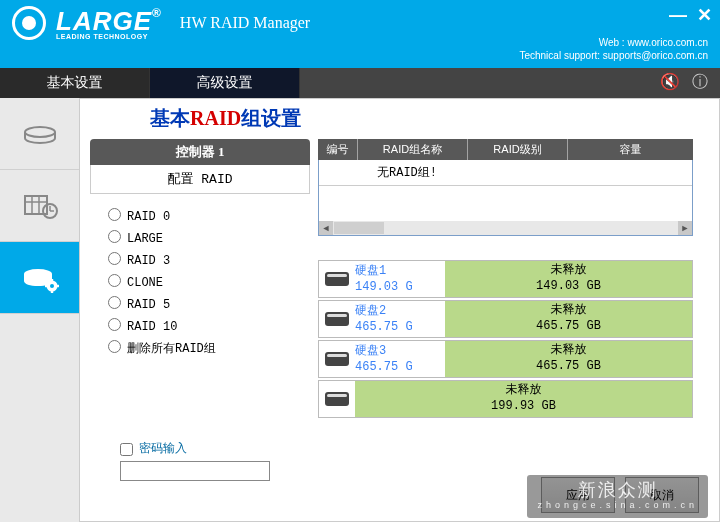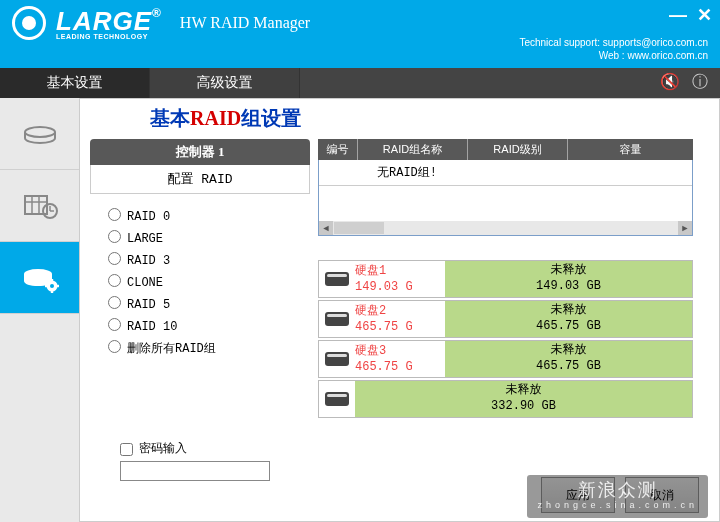--- a/index.html
+++ b/index.html
@@ -8,21 +8,21 @@
   .logo-row { display: flex; align-items: center; gap: 10px; }
   .logo-mark { width: 34px; height: 34px; border: 3px solid #fff; border-radius: 50%; display: inline-flex; align-items: center; justify-content: center; font-family: monospace; position: relative; }
   .logo-mark::after { content: ""; position: absolute; width: 14px; height: 14px; background: #fff; border-radius: 50%; }
   .logo-text { font-size: 26px; font-style: italic; letter-spacing: 1px; font-weight: bold; position: relative; }
   .logo-text sup { font-size: 12px; font-style: normal; vertical-align: top; }
   .logo-sub { font-size: 7px; font-style: normal; letter-spacing: 0.5px; display: block; margin-top: -4px; }
   .app-title { font-size: 16px; font-family: "Comic Sans MS", cursive; margin-left: 8px; }
   .info { position: absolute; right: 12px; top: 36px; font-size: 10px; text-align: right; line-height: 1.3; }
   .win-controls { position: absolute; right: 8px; top: 4px; display: flex; gap: 10px; align-items: center; }
   .win-btn { color: #fff; font-size: 18px; font-weight: bold; cursor: pointer; }
-  .tabs { display: flex; background: #404040; }
+  .tabs { display: flex; background: #0f172a; }
   .tab { flex: 0 0 150px; text-align: center; color: #fff; padding: 6px 0; font-size: 14px; border-right: 1px solid #333; cursor: pointer; }
   .tab.active { background: #2a2a2a; }
   .tab-spacer { flex: 1; background: #444; position: relative; }
   .icon-right { position: absolute; right: 12px; top: 4px; display: flex; gap: 12px; color: #ccc; }
   .icon-right span { font-size: 16px; }
   .body-row { display: flex; height: 424px; }
   .sidebar { width: 80px; background: #e9e9e9; display: flex; flex-direction: column; border-right: 1px solid #ccc; }
   .side-item { height: 72px; display: flex; align-items: center; justify-content: center; border-bottom: 1px solid #d0d0d0; cursor: pointer; color: #888; }
   .side-item.active { background: #00a9e8; color: #fff; }
   .side-item svg { width: 40px; height: 34px; }
@@ -32,58 +32,58 @@
   .section-title .red { color: #d40000; }
   .content-row { display: flex; gap: 8px; align-items: flex-start; margin-top: 7px; }
   .panel-left { width: 220px; }
   .ctrl-bar { background: #585858; color: #fff; text-align: center; padding: 4px 0; font-size: 13px; font-family: SimSun, serif; font-weight: bold; border-radius: 4px 4px 0 0; }
   .cfg-head { text-align: center; font-family: "Courier New", SimSun, monospace; font-size: 13px; padding: 5px 0; border: 1px solid #ccc; border-top: none; }
   .radio-list { padding: 8px 6px; font-family: "Courier New", monospace; font-size: 12px; }
   .radio-list label { display: block; margin: 5px 0 5px 12px; cursor: pointer; }
   .radio-list input { margin-right: 6px; position: relative; top: 1px; }
   .pw-row { display: flex; align-items: center; gap: 6px; margin-top: 70px; margin-left: 30px; }
   .pw-row input[type=checkbox] { position: relative; top: 1px; }
-  .pw-label { font-family: Liberation Mono, monospace; color: #000000; }
+  .pw-label { font-family: Liberation Mono, monospace; color: #0369a1; }
   .pw-input { display: block; margin-top: 4px; margin-left: 30px; width: 150px; height: 20px; border: 1px solid #888; background: #fff; padding: 2px 4px; }
   .panel-right { flex: 1; }
   .grid-head { display: flex; background: #585858; color: #fff; font-size: 11px; }
   .grid-head div { padding: 3px 4px; border-right: 1px solid #a3a3a3; text-align: center; }
   .gh1 { width: 40px; } .gh2 { width: 110px; } .gh3 { width: 100px; } .gh4 { flex: 1; border-right: none !important; }
   .grid-body { border: 1px solid #7b9ec9; border-top: none; height: 76px; background: #fff; position: relative; }
   .no-raid { font-family: "Courier New", SimSun, monospace; font-size: 12px; padding: 4px 0 4px 58px; border-bottom: 1px solid #ccc; }
   .hscroll { position: absolute; bottom: 0; left: 0; right: 0; height: 14px; background: #e8e8e8; display: flex; align-items: center; }
   .hs-arrow { width: 14px; height: 14px; background: #c8c8c8; display: flex; align-items: center; justify-content: center; font-size: 9px; color: #555; }
   .hs-thumb { width: 50px; height: 12px; background: #cfcfcf; margin-left: 1px; }
   .hs-track { flex: 1; }
   .disks { margin-top: 24px; }
   .disk-row { display: flex; align-items: stretch; border: 1px solid #bbb; margin-top: 2px; height: 38px; font-family: "Courier New", SimSun, monospace; font-size: 12px; }
   .disk-ico { width: 36px; display: flex; align-items: center; justify-content: center; }
   .disk-ico svg { width: 26px; height: 18px; }
-  .disk-info { width: 90px; padding: 3px 0; color: #ef4444; line-height: 1.3; }
+  .disk-info { width: 90px; padding: 3px 0; color: #3b82f6; line-height: 1.3; }
   .disk-status { flex: 1; background: #b9d98a; display: flex; flex-direction: column; align-items: center; justify-content: center; line-height: 1.3; padding: 2px 0; }
   .btn-row { position: absolute; bottom: 8px; right: 20px; display: flex; gap: 10px; }
   .btn { width: 74px; height: 36px; background: linear-gradient(#f6f6f6,#ddd); border: 1px solid #999; font-size: 12px; cursor: pointer; font-family: Liberation Serif, serif; }
   .watermark { position: absolute; right: 12px; bottom: 4px; color: rgba(255,255,255,0.85); background: rgba(0,0,0,0.4); font-size: 18px; padding: 6px 10px 8px 10px; text-align: center; line-height: 1; letter-spacing: 2px; border-radius: 3px; }
   .watermark small { font-size: 9px; display: block; margin-top: 2px; letter-spacing: 4px; }
 </style>
 </head>
 <body>
 
 <div class="header">
   <div class="logo-row">
     <span class="logo-mark"></span>
     <span class="logo-text">
       <span>LARGE</span><sup>®</sup>
       <span class="logo-sub">LEADING TECHNOLOGY</span>
     </span>
     <span class="app-title">HW RAID Manager</span>
   </div>
   <div class="info">
+    <div>Web : www.orico.com.cn</div>
     <div>Technical support: supports@orico.com.cn</div>
-    <div>Web : www.orico.com.cn</div>
   </div>
   <div class="win-controls">
     <span class="win-btn">—</span>
     <span class="win-btn">✕</span>
   </div>
 </div>
 
 <div class="tabs">
   <div class="tab active">基本设置</div>
   <div class="tab">高级设置</div>
@@ -222,21 +222,21 @@
             </div>
             <div class="disk-row">
               <div class="disk-ico">
                   <svg viewBox="0 0 26 18">
                     <rect x="1" y="2" width="24" height="14" rx="3" fill="#444"></rect>
                     <rect x="3" y="4" width="20" height="3" rx="1.5" fill="#ddd"></rect>
                   </svg>
                 </div>
               <div class="disk-status">
                   <div>未释放</div>
-                  <div>332.90 GB</div>
+                  <div>199.93 GB</div>
                 </div>
             </div>
           </div>
         </div>
       </div>
     </div>
 
     <div class="btn-row">
       <button class="btn">应用</button>
       <button class="btn">取消</button>

